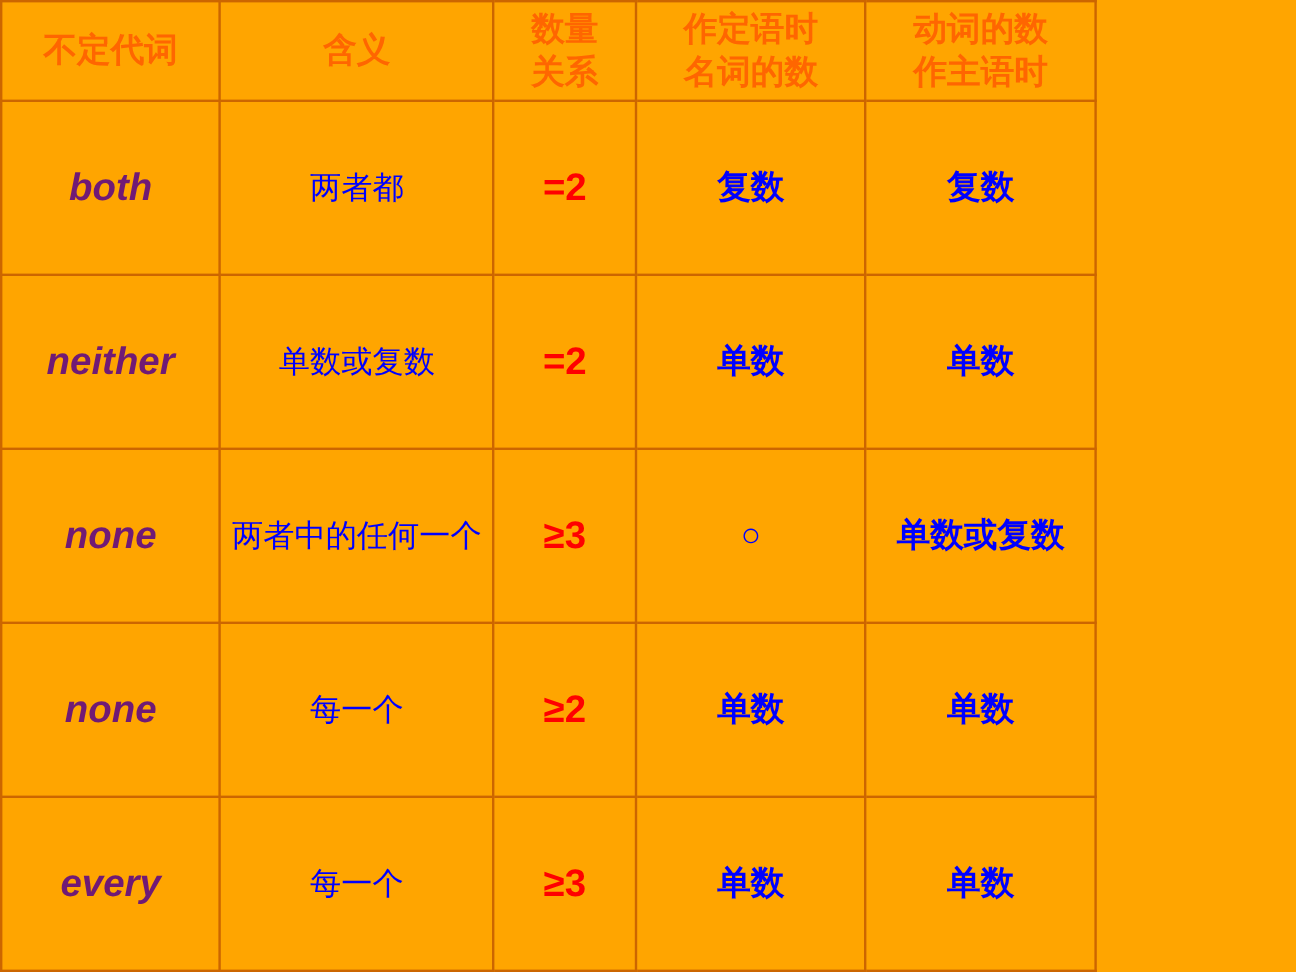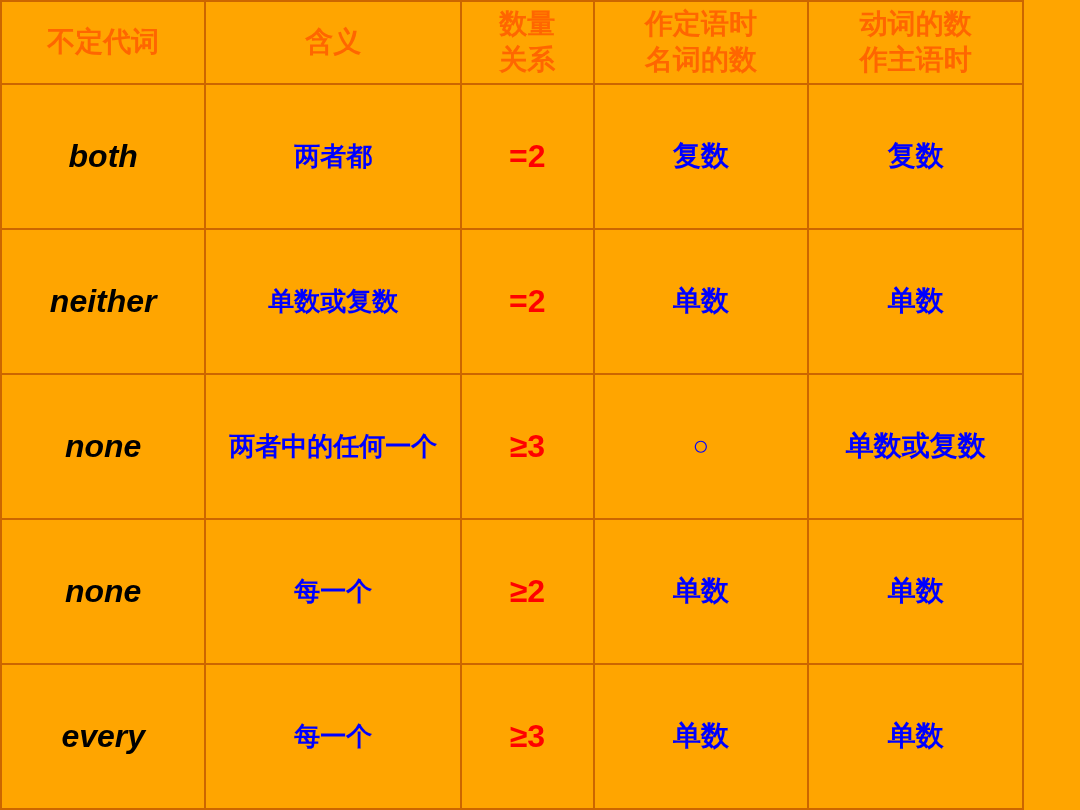--- a/index.html
+++ b/index.html
@@ -10,21 +10,21 @@
 
     body {
       width: 1080px;
       height: 810px;
       background-color: #FFA500;
       font-family: "Microsoft YaHei", "SimHei", Arial, sans-serif;
       overflow: hidden;
     }
 
     .table-container {
-      width: 1024px;
+      width: 914px;
       height: 810px;
       display: flex;
       flex-direction: column;
     }
 
     table {
       width: 100%;
       height: 100%;
       border-collapse: collapse;
       table-layout: fixed;
@@ -39,30 +39,30 @@
     }
 
     thead th {
       color: #FF6600;
       font-size: 28px;
       font-weight: bold;
       line-height: 1.3;
     }
 
     td.pronoun {
-      color: #000000;
+      color: #701a75;
       font-size: 32px;
       font-weight: bold;
       font-style: italic;
     }
 
     td.meaning {
       color: #0000FF;
       font-size: 26px;
-      font-weight: bold;
+      font-weight: normal;
     }
 
     td.quantity {
       color: #FF0000;
       font-size: 32px;
       font-weight: bold;
     }
 
     td.noun-num {
       color: #0000FF;

